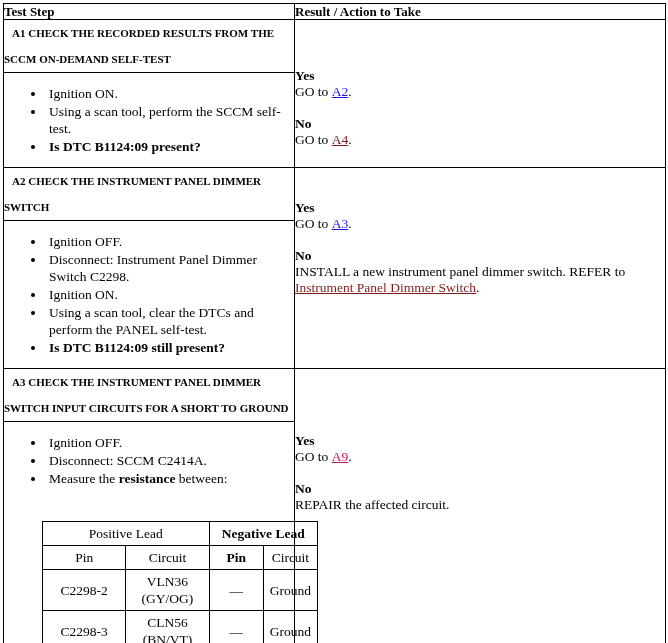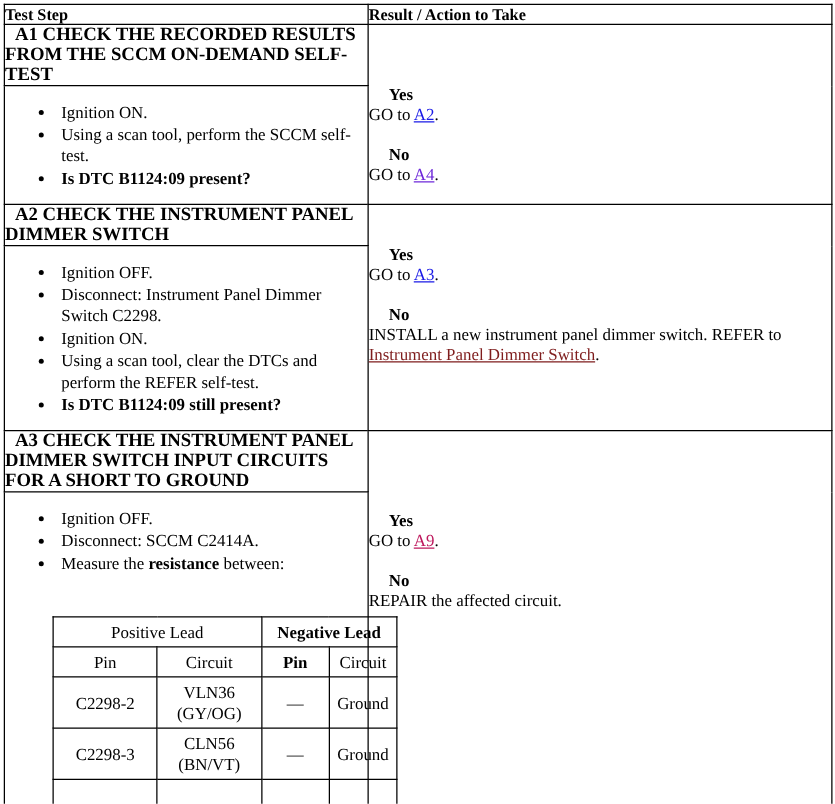--- a/index.html
+++ b/index.html
@@ -42,22 +42,22 @@
     text-align: left;
     font-weight: bold;
     font-size: 13px;
     padding: 4px 2px 4px 2px;
     line-height: 15px;
   }
 
   
   .step-title {
     font-weight: bold;
-    font-size: 15px;
-    line-height: 16px;
+    font-size: 11px;
+    line-height: 26px;
     padding: 3px 4px 4px 6px;
     text-indent: 8px;
   }
 
   
   .step-body {
     padding: 5px 4px 6px 4px;
     font-size: 13.5px;
     line-height: 17px;
   }
@@ -75,26 +75,26 @@
 
   
   .result-cell {
     padding: 4px 5px 5px 5px;
     font-size: 13.5px;
     line-height: 16px;
   }
   .res-label {
     font-weight: bold;
     margin-top: 0;
-    margin-left: 16px;
   }
   .res-gap { height: 16px; }
   a.xref {
     color: #1a1ae6;
     text-decoration: underline;
+    font-family: Liberation Serif, serif;
   }
 
   
   .nested-wrap {
     padding: 22px 0 0 38px;
   }
   table.meas {
     border-collapse: collapse;
     border: 1px solid #000;
     width: 276px;
@@ -134,21 +134,21 @@
           <div class="res-gap"></div>
           <div class="res-label">Yes</div>
           <div>
             <span>GO to</span>
             <a class="xref" href="#" style="color: rgb(26, 26, 230);">A2</a><span>.</span>
           </div>
           <div class="res-gap"></div>
           <div class="res-label">No</div>
           <div>
             <span>GO to</span>
-            <a class="xref" href="#" style="color: #6d28d9;">A4</a><span>.</span>
+            <a class="xref" href="#" style="color: #7f1d1d;">A4</a><span>.</span>
           </div>
         </td>
       </tr>
       <tr>
         <td class="step-body">
           <ul class="steps">
             <li>Ignition ON.</li>
             <li>Using a scan tool, perform the SCCM self-test.</li>
             <li class="bold">Is DTC B1124:09 present?</li>
           </ul>
@@ -172,21 +172,21 @@
             <a class="xref" href="#" style="color: #7f1d1d;">Instrument Panel Dimmer Switch</a><span>.</span>
           </div>
         </td>
       </tr>
       <tr>
         <td class="step-body">
           <ul class="steps">
             <li>Ignition OFF.</li>
             <li>Disconnect: Instrument Panel Dimmer Switch C2298.</li>
             <li>Ignition ON.</li>
-            <li>Using a scan tool, clear the DTCs and perform the REFER self-test.</li>
+            <li>Using a scan tool, clear the DTCs and perform the PANEL self-test.</li>
             <li class="bold">Is DTC B1124:09 still present?</li>
           </ul>
         </td>
       </tr>
 
       <tr>
         <td class="step-title">A3 CHECK THE INSTRUMENT PANEL DIMMER SWITCH INPUT CIRCUITS FOR A SHORT TO GROUND</td>
         <td class="result-cell" rowspan="2">
           <div class="res-gap"></div>
           <div class="res-gap"></div>

